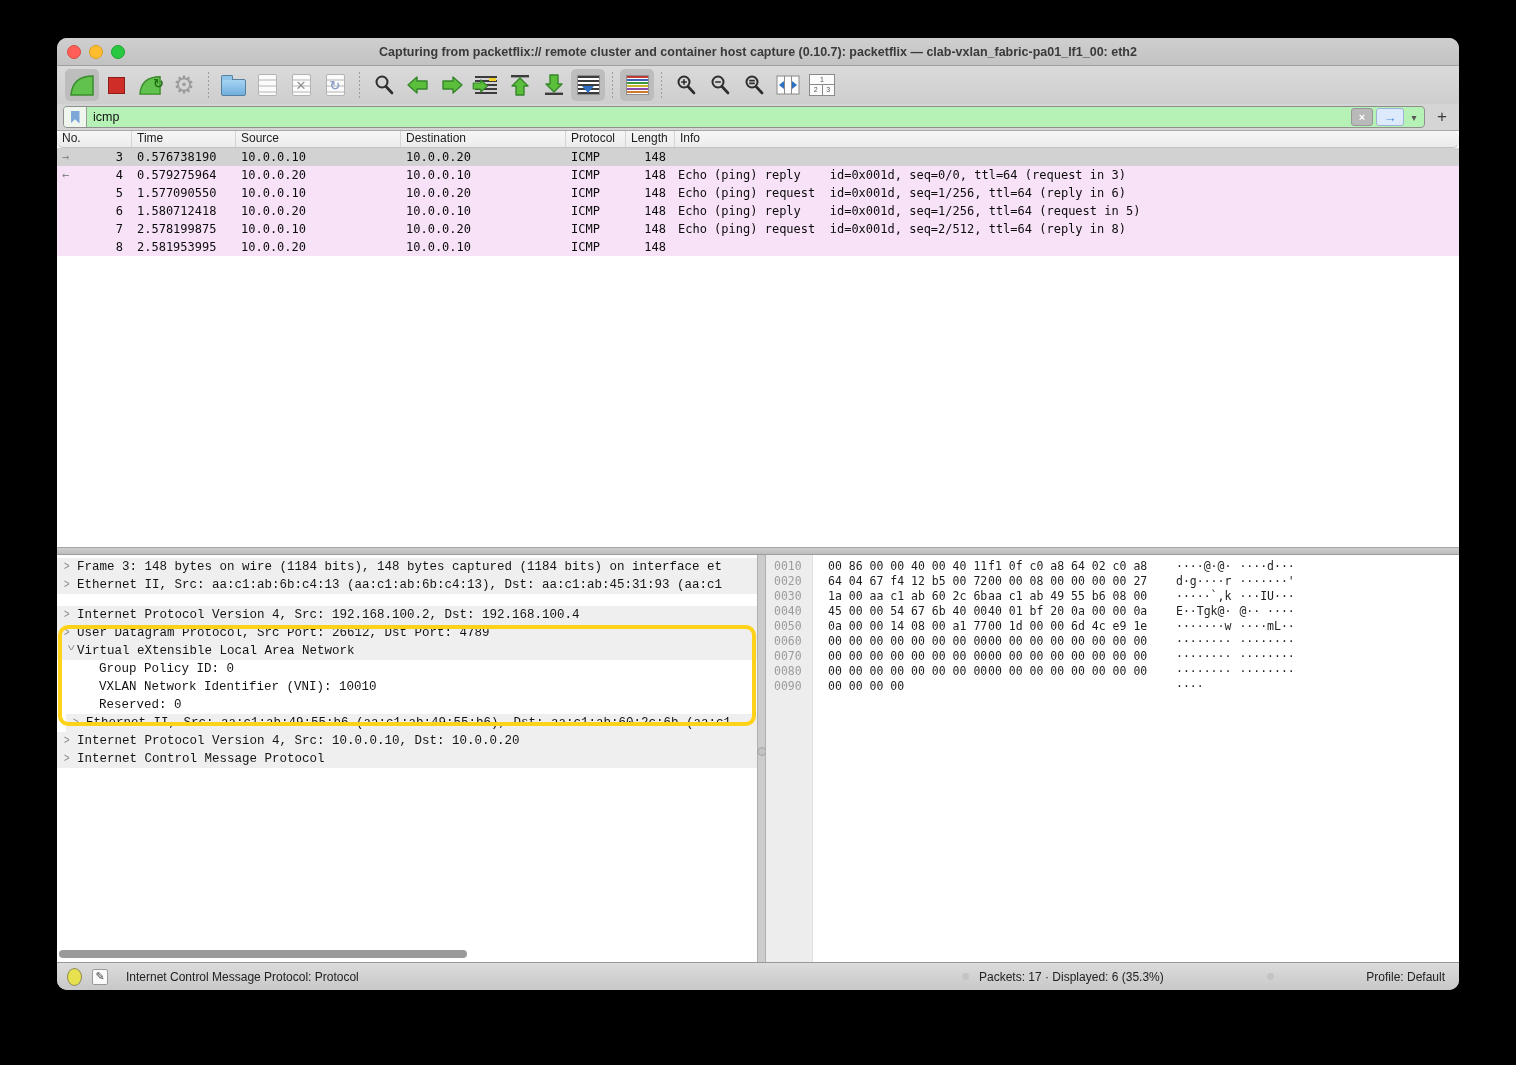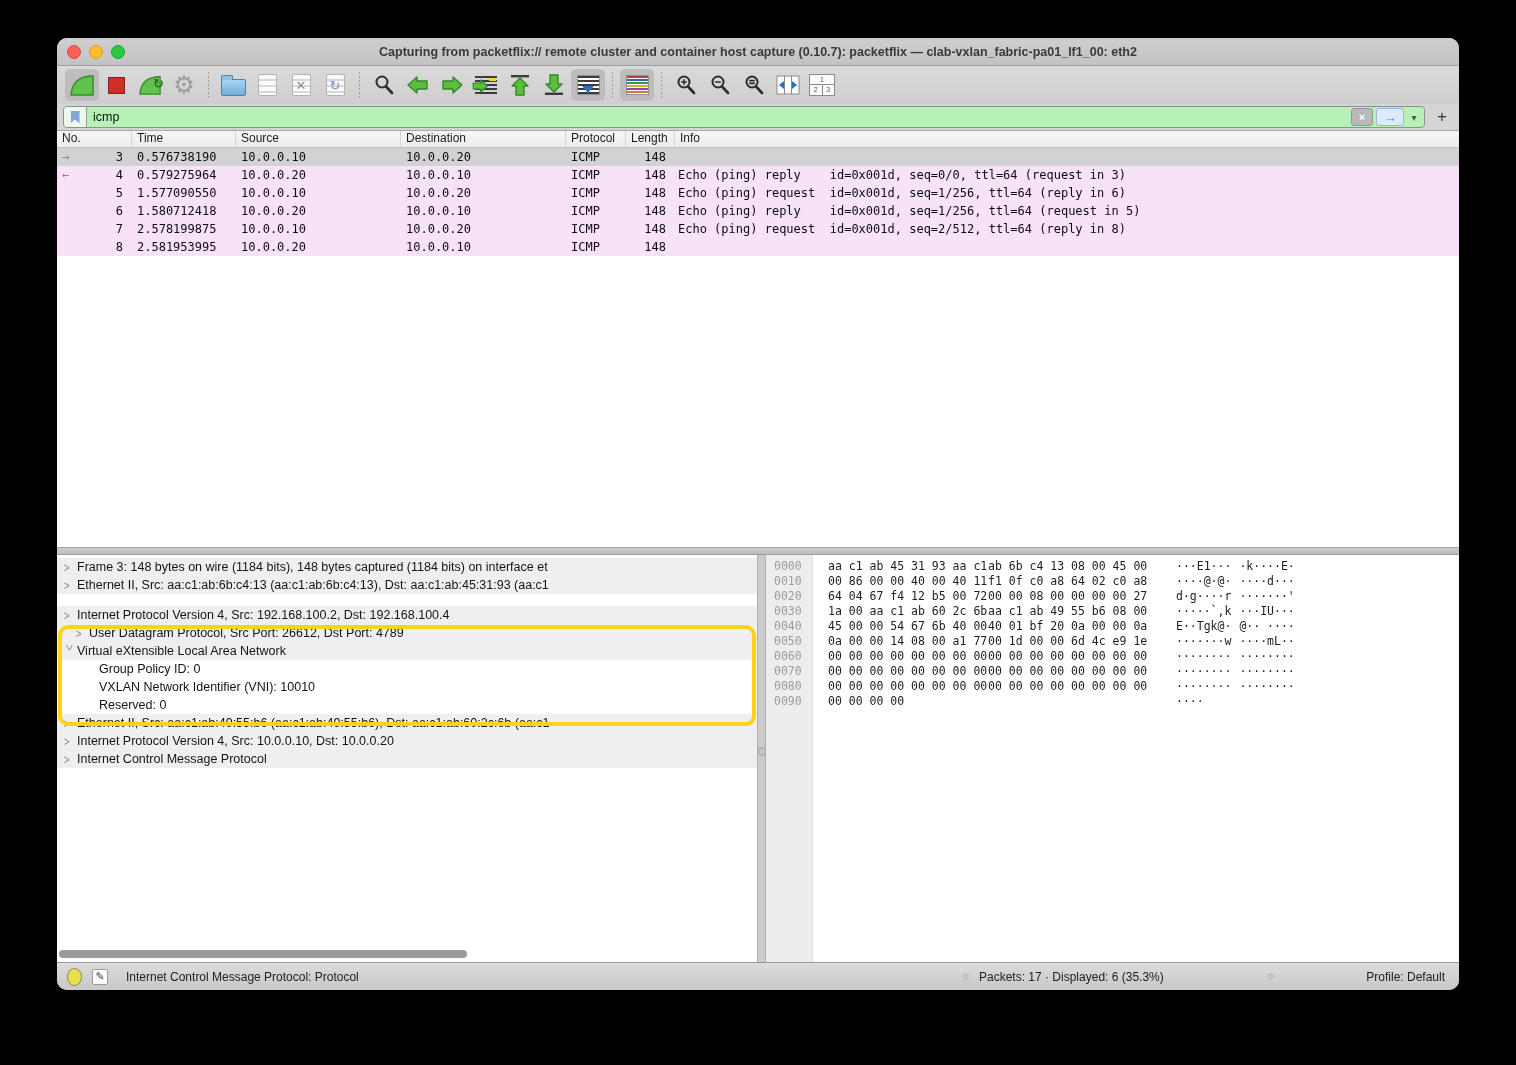--- a/index.html
+++ b/index.html
@@ -62,42 +62,42 @@
   .fbtn{height:16px;border-radius:3px;display:flex;align-items:center;justify-content:center;
     font-size:11px;margin-right:3px;flex:none;}
   .fclear{width:20px;background:#b9b9b9;border:1px solid #979797;color:#fff;font-weight:bold;}
   .fapply{width:26px;background:#ddeafc;border:1px solid #9fb4d2;color:#4a8fdd;font-weight:bold;font-size:13px;}
   .fdrop{width:14px;color:#555;border:none;background:none;font-size:10px;}
   .fplus{width:22px;text-align:center;font-size:17px;color:#3a3a3a;margin-left:6px;flex:none;}
   
   .plist{height:416px;background:#fff;flex:none;overflow:hidden;font-family:"DejaVu Sans Mono",monospace;}
   .pgrid{display:grid;grid-template-columns:74px 104px 165px 165px 60px 49px 1fr;}
   .phead{background:linear-gradient(#f6f6f6,#ececec);border-bottom:1px solid #c2c2c2;height:16px;
-    font-family:"Liberation Sans",sans-serif;font-size:12px;color:#1d1d1d;}
+    font-family:"Liberation Sans",sans-serif;font-size:12px;color:#1d1d1d;border-radius:6px;}
   .phead .hc{padding:0 0 0 5px;line-height:15px;border-left:1px solid #d4d4d4;overflow:hidden;white-space:nowrap;}
   .phead .hc:first-child{border-left:none;}
   .prow{height:18px;font-size:12px;line-height:18px;background:#f8e2f8;color:#0c0c0c;white-space:nowrap;}
   .prow.sel{background:#d2d2d2;}
   .prow .c{overflow:hidden;}
   .c-no{text-align:right;padding-right:8px;position:relative;}
   .c-no .mk{position:absolute;left:5px;color:#8a8a8a;}
   .c-time,.c-src,.c-dst,.c-proto{padding-left:6px;}
   .c-len{text-align:right;padding-right:8px;}
   .c-info{padding-left:4px;white-space:pre;}
   
   .hsplit{height:6px;background:linear-gradient(#cdcdcd,#bdbdbd);border-top:1px solid #a5a5a5;
     border-bottom:1px solid #9d9d9d;flex:none;}
   .lower{flex:1;display:flex;min-height:0;background:#fff;}
   .vsplit{width:7px;background:#cccccc;border-left:1px solid #b0b0b0;border-right:1px solid #b0b0b0;
     position:relative;flex:none;}
   .vsplit .knob{position:absolute;top:192px;left:50%;transform:translateX(-50%);width:7px;height:7px;
     border-radius:50%;background:#c3c3c3;border:1px solid #a5a5a5;}
   
   .details{width:700px;flex:none;background:#fff;position:relative;overflow:hidden;padding-top:3px;
-    font-family:Liberation Sans, sans-serif;}
+    font-family:Liberation Mono, monospace;}
   .d-row{height:18px;line-height:18px;font-size:12.5px;color:#141414;white-space:nowrap;overflow:hidden;
     padding-left:6px;}
   .d-row.lvl0{background:#f0efef;}
   .d-row .exp{display:inline-block;width:14px;color:#8c8c8c;font-size:11px;transform:scale(.9,1.15);}
   .d-row.expanded .exp{transform:rotate(90deg) scale(.9,1.15);}
   .hl-box{position:absolute;left:1px;top:70px;width:690px;height:93px;border:4px solid #ffd21a;
     border-radius:10px;pointer-events:none;}
   .hscroll{position:absolute;left:2px;right:6px;bottom:3px;height:9px;}
   .hscroll .thumb{width:59%;height:8px;background:#9a9a9a;border-radius:4px;}
   
@@ -376,56 +376,49 @@
   <div class="lower">
     <div class="details">
       <div>
 
           <div class="d-row lvl0" style="padding-left: 6px;"><span class="exp">&gt;</span><span>Frame 3: 148 bytes on wire (1184 bits), 148 bytes captured (1184 bits) on interface et</span></div>
 
           <div class="d-row lvl0" style="padding-left: 6px;"><span class="exp">&gt;</span><span>Ethernet II, Src: aa:c1:ab:6b:c4:13 (aa:c1:ab:6b:c4:13), Dst: aa:c1:ab:45:31:93 (aa:c1</span></div>
 
           <div class="d-row lvl0" style="padding-left: 6px; margin-top: 12px;"><span class="exp">&gt;</span><span>Internet Protocol Version 4, Src: 192.168.100.2, Dst: 192.168.100.4</span></div>
 
-          <div class="d-row lvl0" style="padding-left: 18px;"><span class="exp">&gt;</span><span>User Datagram Protocol, Src Port: 26612, Dst Port: 4789</span></div>
+          <div class="d-row lvl0" style="padding-left: 6px;"><span class="exp">&gt;</span><span>User Datagram Protocol, Src Port: 26612, Dst Port: 4789</span></div>
 
           <div class="d-row lvl0 expanded" style="padding-left: 6px;"><span class="exp">&gt;</span><span>Virtual eXtensible Local Area Network</span></div>
 
 
           <div class="d-row" style="padding-left: 28px;"><span class="exp"></span><span>Group Policy ID: 0</span></div>
 
           <div class="d-row" style="padding-left: 28px;"><span class="exp"></span><span>VXLAN Network Identifier (VNI): 10010</span></div>
 
           <div class="d-row" style="padding-left: 28px;"><span class="exp"></span><span>Reserved: 0</span></div>
 
-          <div class="d-row lvl0" style="padding-left: 6px;"><span class="exp">&gt;</span><span>Ethernet II, Src: aa:c1:ab:49:55:b6 (aa:c1:ab:49:55:b6), Dst: aa:c1:ab:60:2c:6b (aa:c1</span></div>
+          <div class="d-row lvl0" style="padding-left: 6px; margin-left: 9px;"><span class="exp">&gt;</span><span>Ethernet II, Src: aa:c1:ab:49:55:b6 (aa:c1:ab:49:55:b6), Dst: aa:c1:ab:60:2c:6b (aa:c1</span></div>
 
           <div class="d-row lvl0" style="padding-left: 6px;"><span class="exp">&gt;</span><span>Internet Protocol Version 4, Src: 10.0.0.10, Dst: 10.0.0.20</span></div>
 
           <div class="d-row lvl0" style="padding-left: 6px;"><span class="exp">&gt;</span><span>Internet Control Message Protocol</span></div>
         </div>
       <div class="hl-box"></div>
       <div class="hscroll">
         <div class="thumb"></div>
       </div>
     </div>
     <div class="vsplit">
       <div class="knob"></div>
     </div>
     <div class="hexpane">
       <div class="gutter"></div>
       <div>
 
-          <div class="x-row">
-            <span class="x-off">0000</span>
-            <span class="x-h1">aa c1 ab 45 31 93 aa c1</span>
-            <span class="x-h2">ab 6b c4 13 08 00 45 00</span>
-            <span class="x-a1">···E1···</span>
-            <span class="x-a2">·k····E·</span>
-          </div>
 
           <div class="x-row">
             <span class="x-off">0010</span>
             <span class="x-h1">00 86 00 00 40 00 40 11</span>
             <span class="x-h2">f1 0f c0 a8 64 02 c0 a8</span>
             <span class="x-a1">····@·@·</span>
             <span class="x-a2">····d···</span>
           </div>
 
           <div class="x-row">

